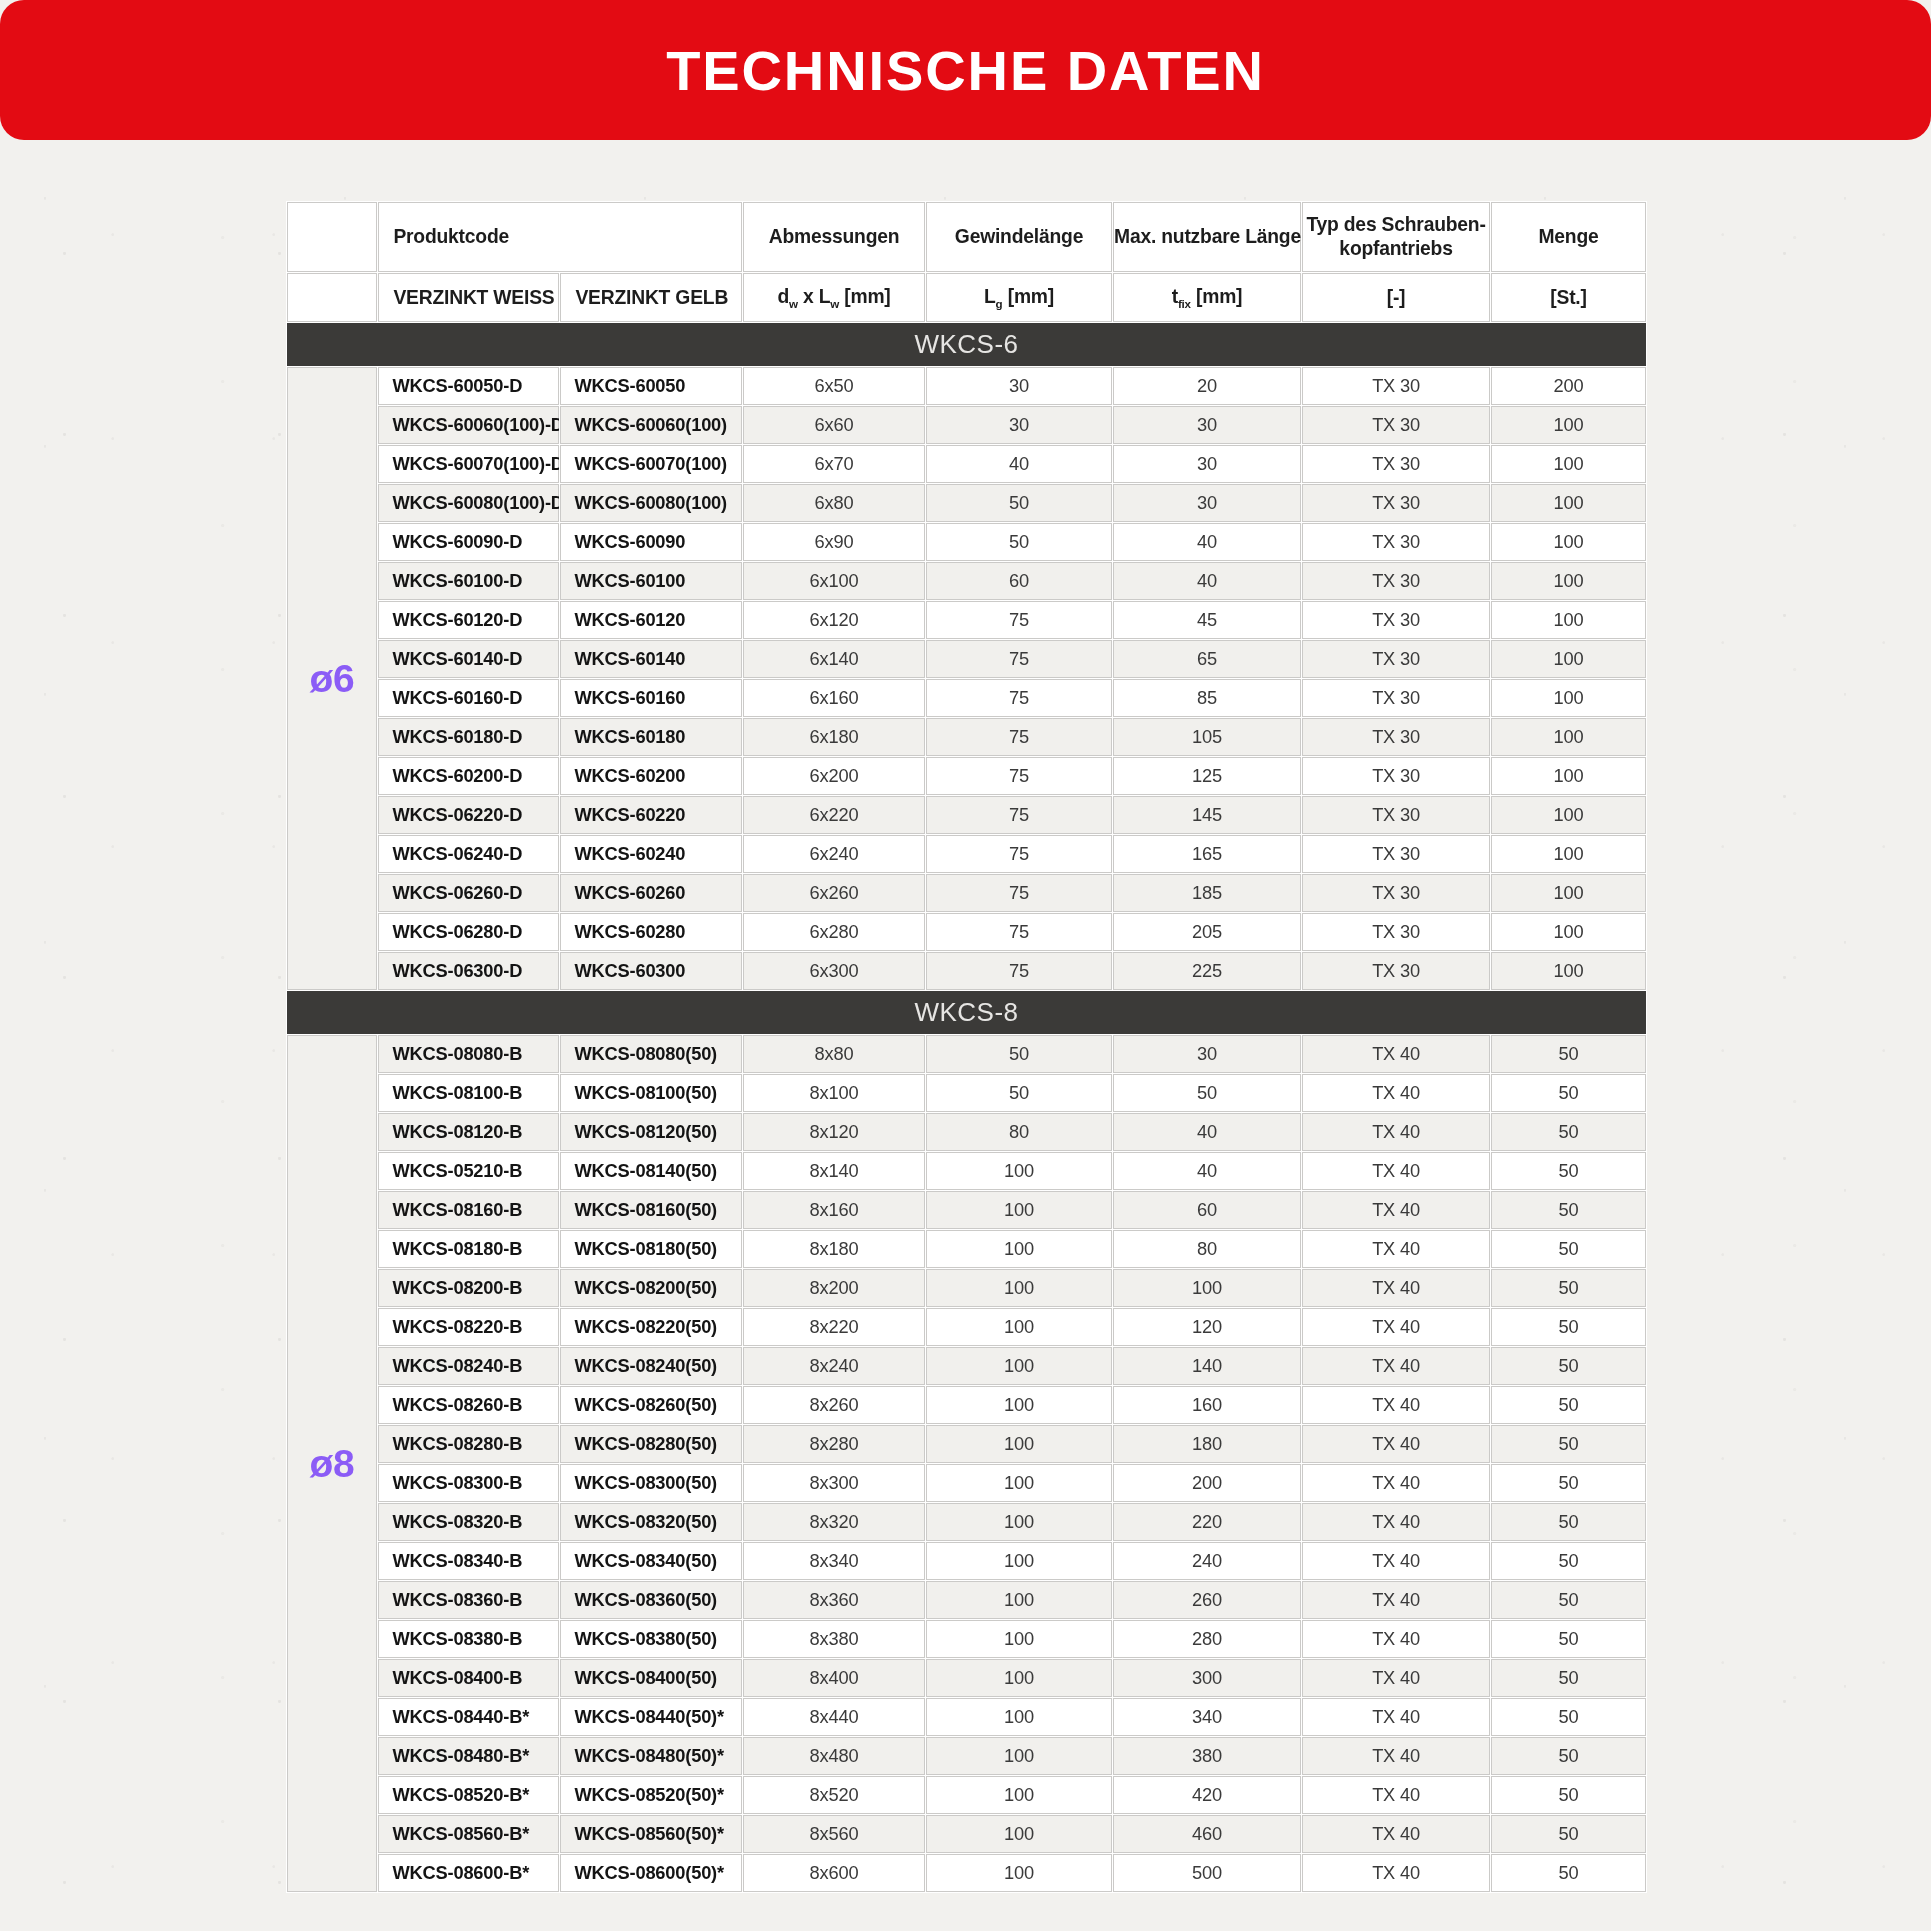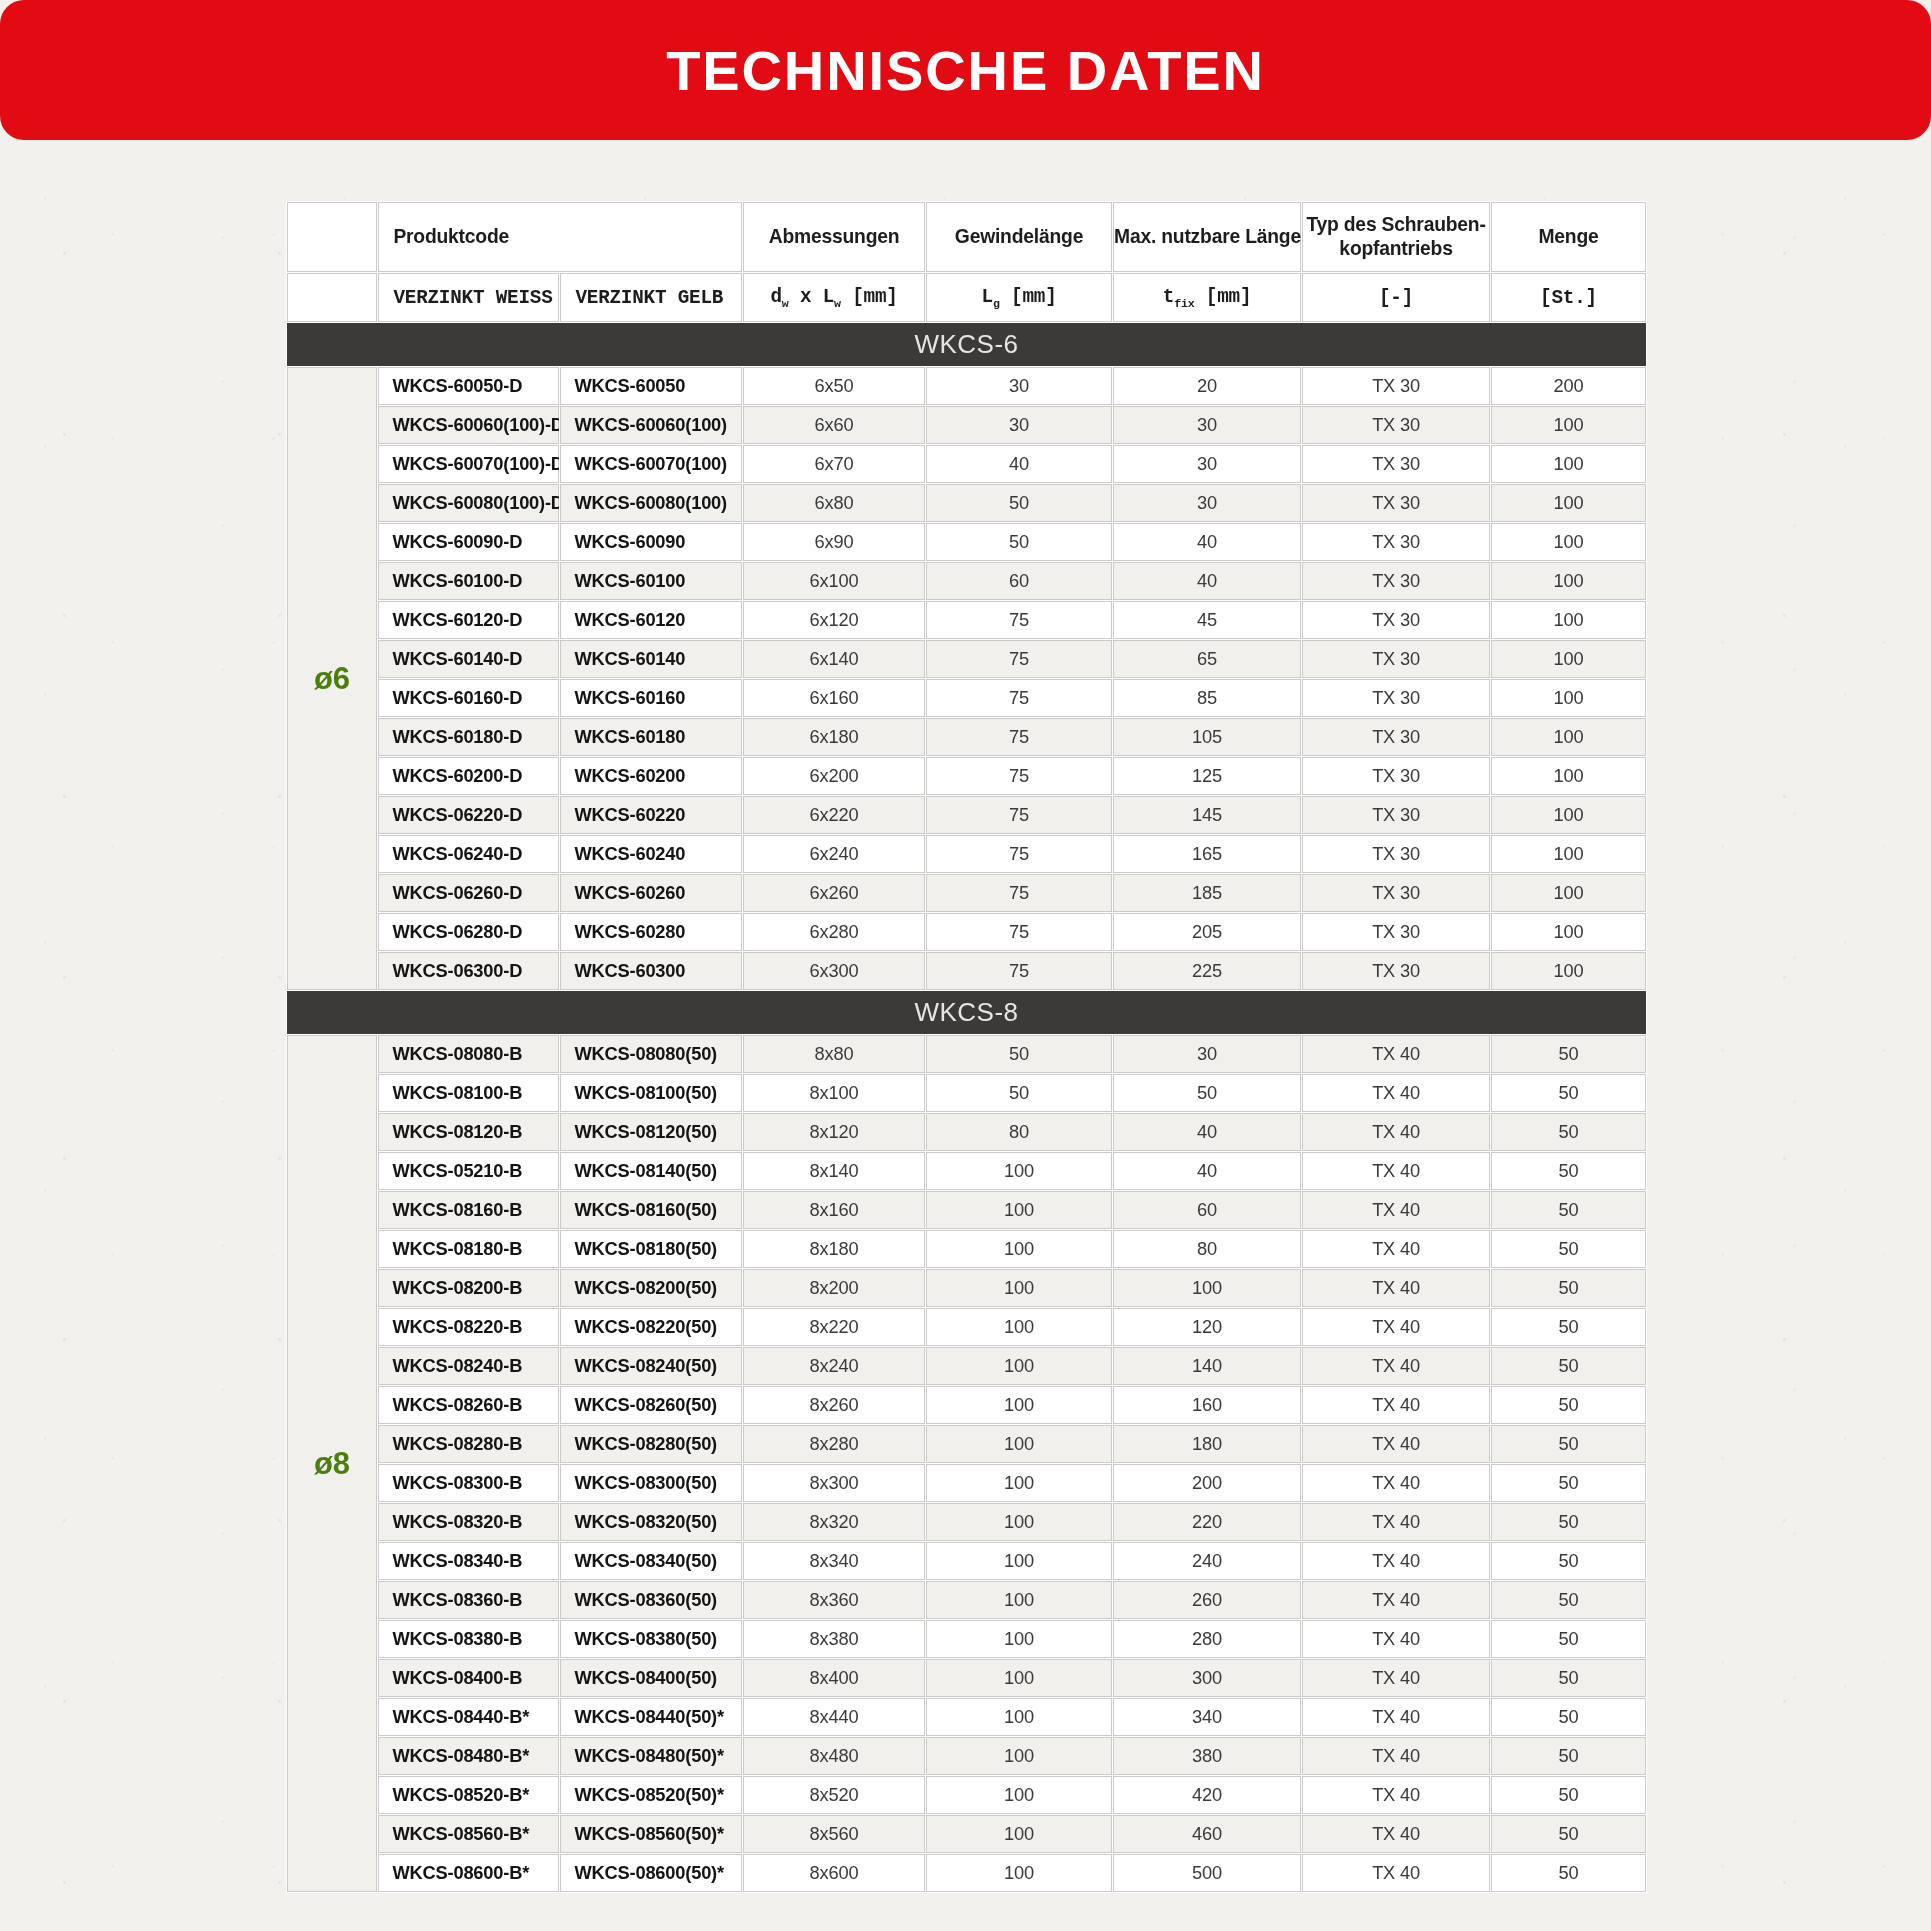--- a/index.html
+++ b/index.html
@@ -30,38 +30,38 @@
     border-collapse:collapse;table-layout:fixed;
     font-stretch:condensed;letter-spacing:-0.2px;
   }
   table.tech td, table.tech th{
     border:1.9px solid #ffffff;
     box-shadow:inset 0 0 0 1px #cbcac8;
     overflow:hidden;white-space:nowrap;
     background:#ffffff;
   }
   thead tr.hrow1{height:71px;}
-  thead tr.hrow2{height:50px;font-family:Liberation Mono, monospace;}
+  thead tr.hrow2{height:50px;}
   thead th{
     background:#e9e8e5;color:#1d1d1d;
     font-size:19.3px;font-weight:bold;text-align:center;vertical-align:middle;
   }
   thead th.left{text-align:left;padding-left:15.4px;}
   thead th.wrap{white-space:normal;line-height:1.25;}
   thead sub, tbody sub{font-size:11.6px;}
   tbody tr{height:39px;}
   tbody tr.band-row{height:44px;}
   tbody td.band{
     background:#3b3a38;box-shadow:none;
     color:#e6e5e3;font-size:26px;font-weight:normal;
     text-align:center;vertical-align:middle;letter-spacing:0.5px;
   }
   tbody td.dia-cell{
     background:#f1f0ed;text-align:center;vertical-align:middle;
-    font-size:31px;font-weight:bold;color:#4d7c0f;margin-left:28px;
+    font-size:39px;font-weight:bold;color:#8b5cf6;margin-left:28px;
   }
   tbody td.code{
     font-size:18.3px;font-weight:bold;color:#141414;
     text-align:left;padding-left:14.5px;vertical-align:middle;
   }
   tbody td.val{
     font-size:18.3px;font-weight:normal;color:#3a3a3a;
     text-align:center;vertical-align:middle;
   }
   tbody tr:nth-child(odd) td.code,

